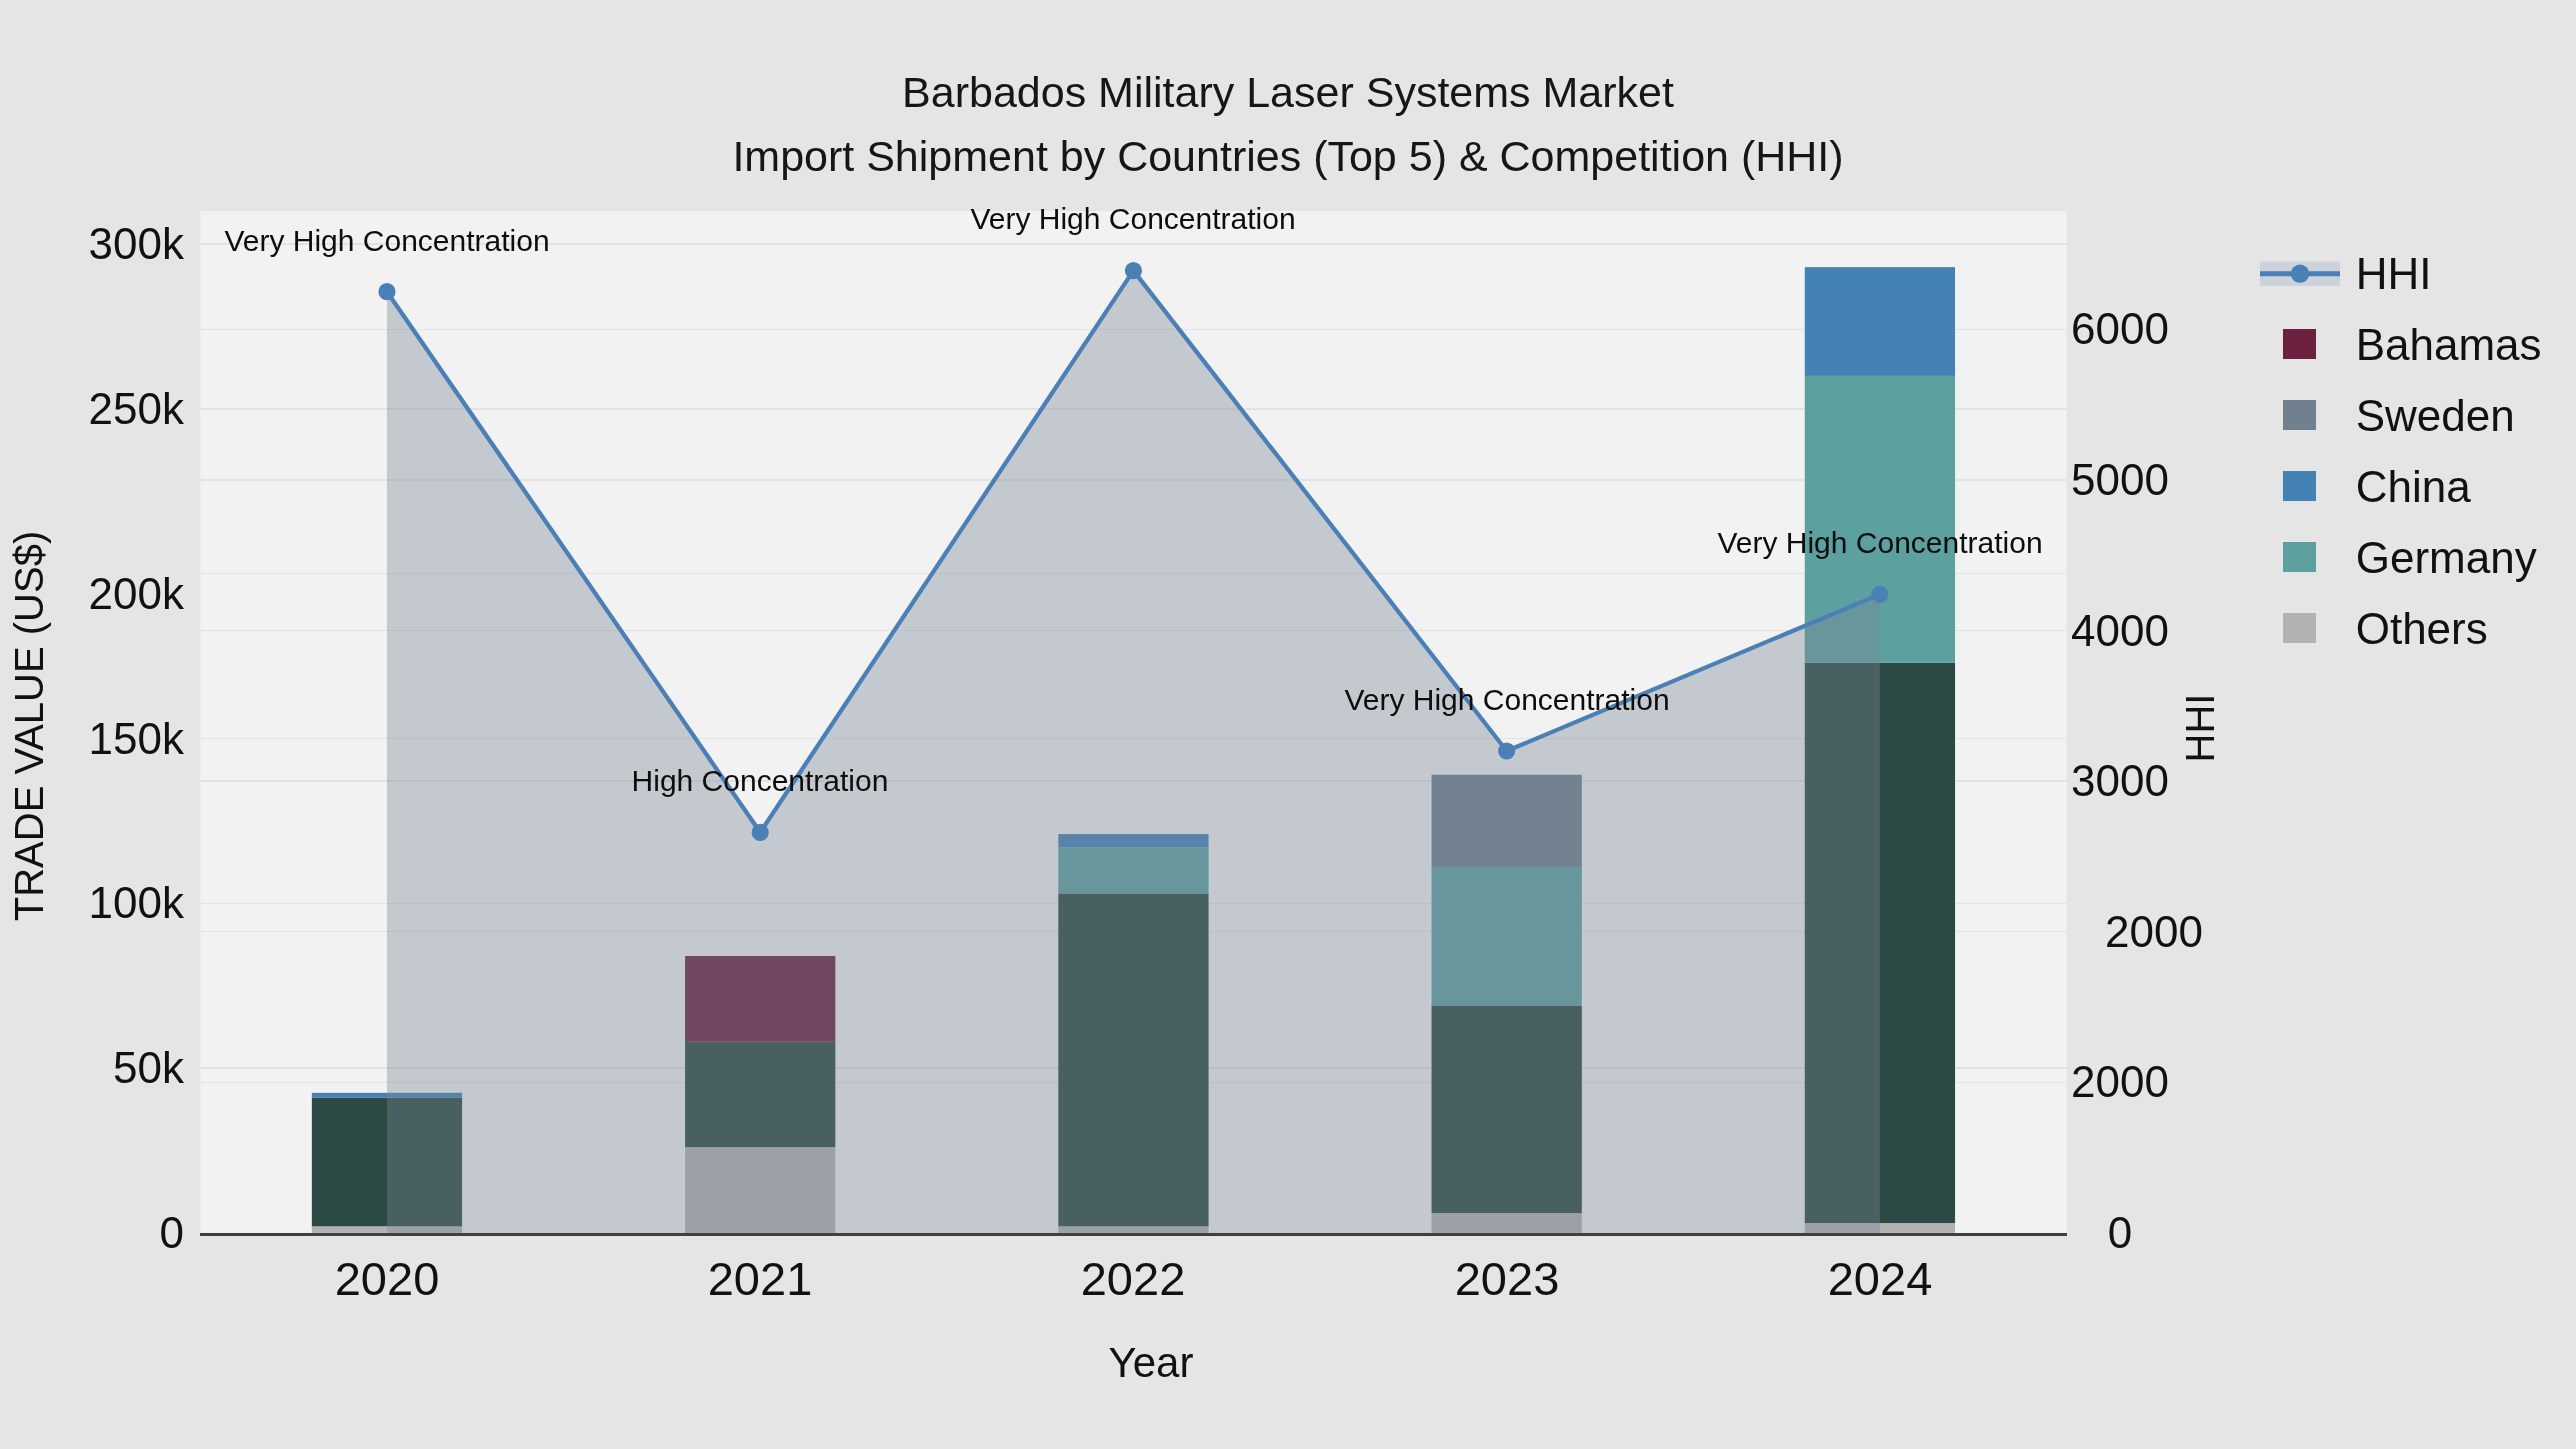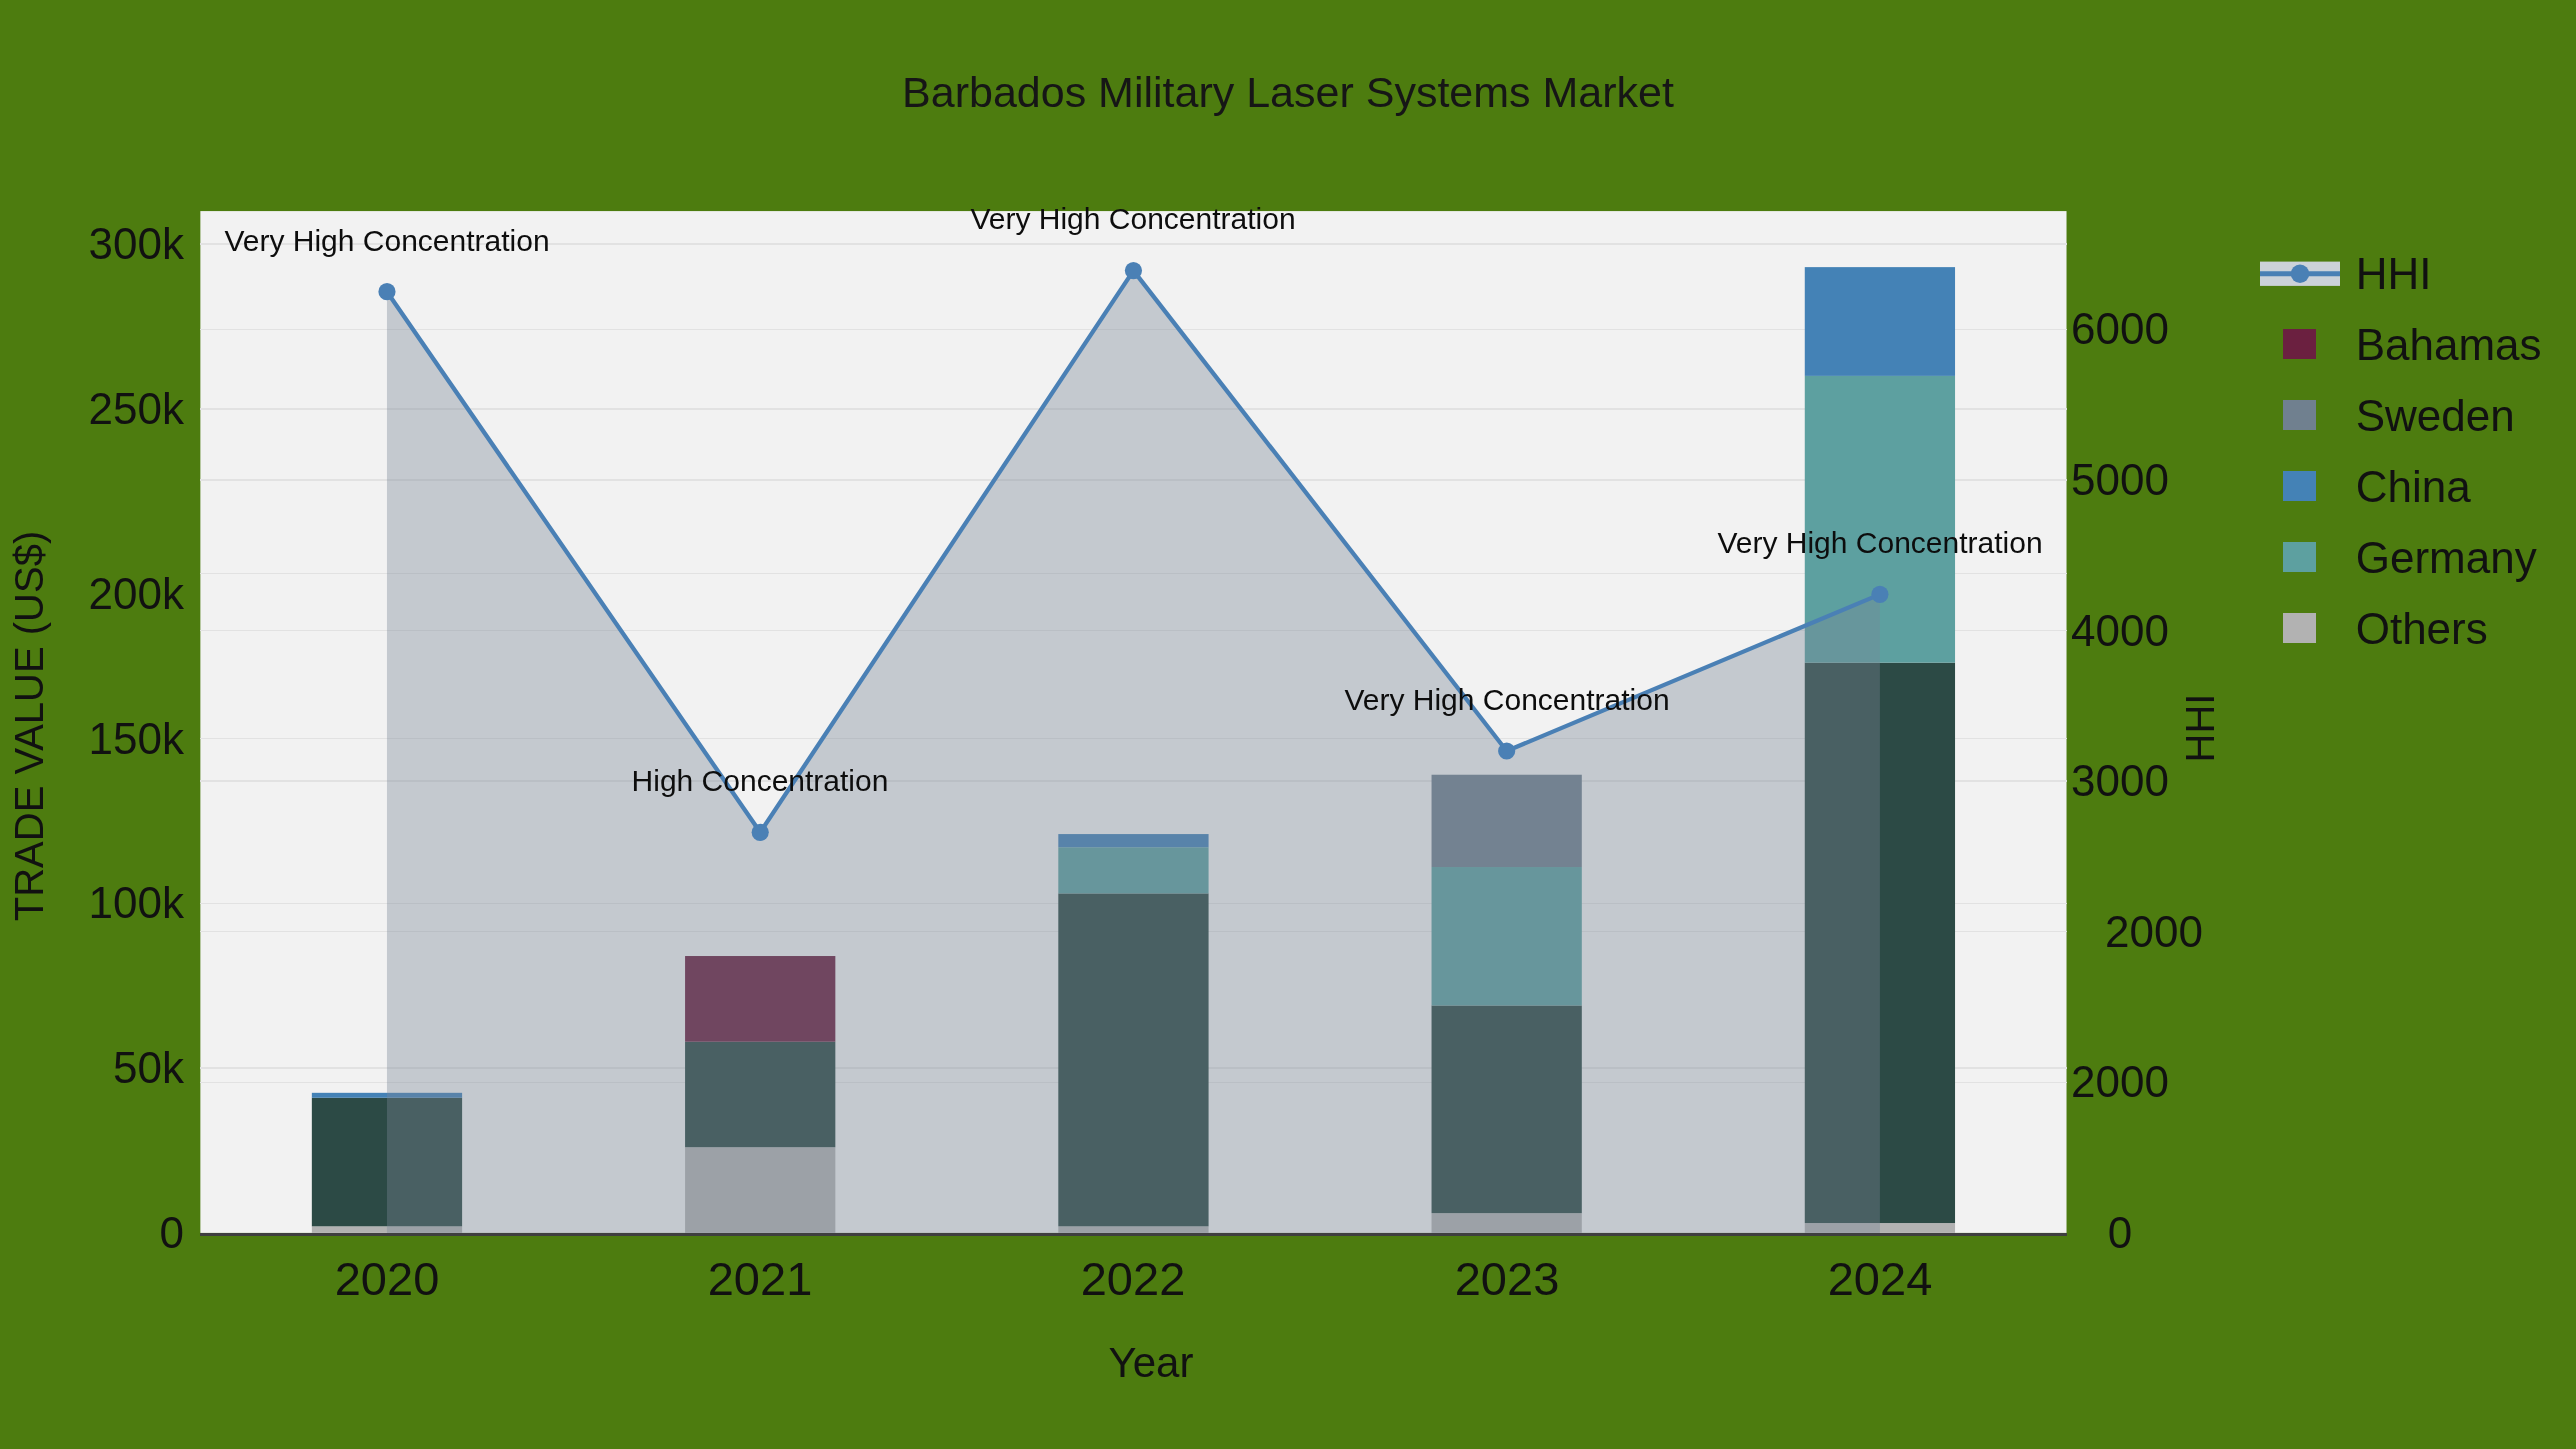--- a/index.html
+++ b/index.html
@@ -1,17 +1,17 @@
 <!DOCTYPE html>
 <html style="font-size:11.4px"><head>
 <meta charset="utf-8">
 <style>
   html,body{margin:0;padding:0;background:#ffffff;}
   body{width:2576px;height:1449px;font-family:"Liberation Sans",sans-serif;}
-  #app{position:relative;width:2576px;height:1449px;overflow:hidden;background:#4d7c0f;color:#111;}
+  #app{position:relative;width:2576px;height:1449px;overflow:hidden;background:#e5e5e5;color:#111;}
   #chart-svg{position:absolute;left:0;top:0;}
   #title-wrap{position:absolute;left:1288px;top:60px;transform:translateX(-50%);text-align:center;
     font-size:43px;line-height:64px;color:#161616;white-space:nowrap;}
   .tick{position:absolute;color:#111;white-space:nowrap;}
   .tick-yl{font-size:44px;line-height:56px;text-align:right;width:150px;}
   .tick-yr{font-size:44px;line-height:56px;transform:translateX(-50%);}
   .tick-x{font-size:47px;line-height:57px;transform:translateX(-50%);}
   .annotation{position:absolute;font-size:30px;line-height:37px;color:#0d0d0d;transform:translateX(-50%);white-space:nowrap;}
   .axis-title{position:absolute;font-size:40px;color:#111;white-space:nowrap;}
   #y-left-title{left:29px;top:726px;transform:translate(-50%,-50%) rotate(-90deg);}
@@ -64,20 +64,21 @@
       <circle cx="540.8" cy="407.5983787767134" r="12" fill="#4a80b5"></circle>
       <circle cx="1062.4" cy="1163.1650700073692" r="12" fill="#4a80b5"></circle>
       <circle cx="1584" cy="378.1333824613116" r="12" fill="#4a80b5"></circle>
       <circle cx="2105.6000000000004" cy="1049.5143699336772" r="12" fill="#4a80b5"></circle>
       <circle cx="2627.2000000000003" cy="830.6315401621223" r="12" fill="#4a80b5"></circle>
       <line x1="280" x2="2888" y1="1725" y2="1725" stroke="#3f3f3f" stroke-width="5" shape-rendering="crispEdges"></line>
     </svg>
 
   <div id="title-wrap">
     <div>Barbados Military Laser Systems Market</div>
+    <div>Import Shipment by Countries (Top 5) &amp; Competition (HHI)</div>
   </div>
 
   <div id="y-left-title" class="axis-title">TRADE VALUE (US$)</div>
   <div id="y-right-title" class="axis-title">HHI</div>
   <div id="x-title" class="axis-title">Year</div>
 
   <div id="ticks-layer">
       <div class="tick tick-yl" style="left: 34px; top: 1205px;">0</div>
       <div class="tick tick-yl" style="left: 34px; top: 1040px;">50k</div>
       <div class="tick tick-yl" style="left: 34px; top: 875px;">100k</div>

